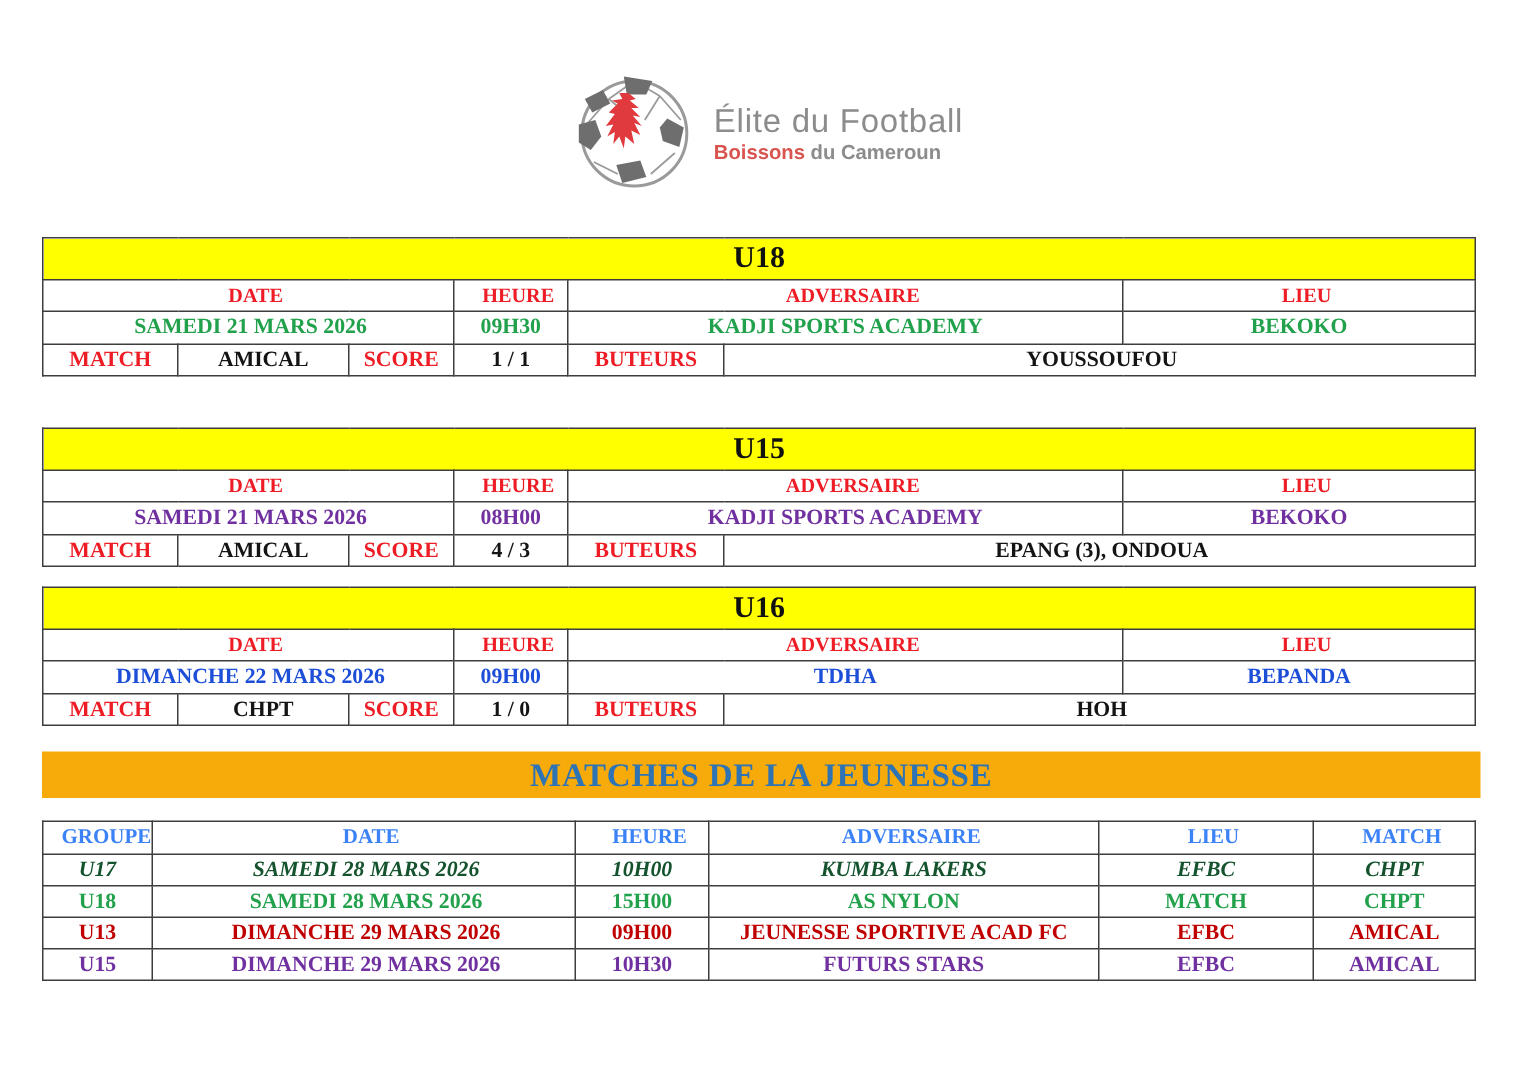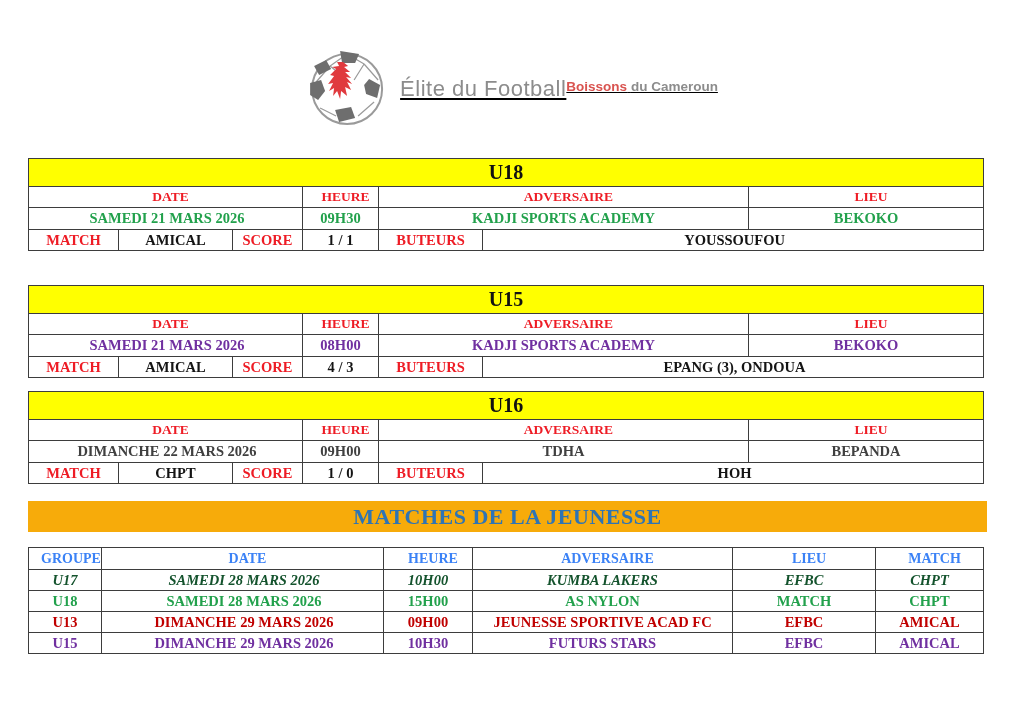--- a/index.html
+++ b/index.html
@@ -1,21 +1,21 @@
 <!DOCTYPE html>
 <html><head>
 <meta charset="utf-8">
 <style>
   html,body{margin:0;padding:0;background:#e8e8e8;}
   .sheet{position:relative;width:1024px;height:724px;background:#ffffff;overflow:hidden;
          font-family:"Liberation Serif",serif;}
   
   .logo{position:absolute;top:50px;left:50%;transform:translateX(-50%);
         display:flex;align-items:center;gap:12px;}
-  .logo-text{display:flex;flex-direction:row;line-height:1.05;text-decoration:underline;}
+  .logo-text{display:flex;flex-direction:column;line-height:1.05;}
   .logo-line1{font-family:"Liberation Sans",sans-serif;font-size:22px;color:#8c8c8c;
               letter-spacing:.5px;}
   .logo-line2{font-family:"Liberation Sans",sans-serif;font-size:13.5px;font-weight:bold;
               margin-top:3px;color:#8c8c8c;}
   .logo-line2 .red-part{color:#d9534f;}
   
   .tbl-wrap{position:absolute;left:28px;width:955px;}
   table{border-collapse:collapse;table-layout:fixed;width:955px;}
   td{border:1.5px solid #3d3d3d;overflow:hidden;white-space:nowrap;
      font-weight:bold;font-size:14.5px;text-align:center;padding:0 2px;}
@@ -152,21 +152,21 @@
       <tbody>
           <tr class="title-row">
             <td colspan="7">U16</td>
           </tr>
       <tr class="hdr-row">
         <td colspan="3" class="red">DATE</td>
         <td class="red">HEURE</td>
         <td colspan="2" class="red">ADVERSAIRE</td>
         <td class="red">LIEU</td>
       </tr>
-      <tr class="data-row" style="color: #404040;">
+      <tr class="data-row" style="color: #1d4ed8;">
         <td colspan="3" class="left">DIMANCHE 22 MARS 2026</td>
         <td>09H00</td>
         <td colspan="2">TDHA</td>
         <td>BEPANDA</td>
       </tr>
       <tr class="det-row">
         <td class="red">MATCH</td>
         <td class="blk">CHPT</td>
         <td class="red">SCORE</td>
         <td class="blk">1 / 0</td>

